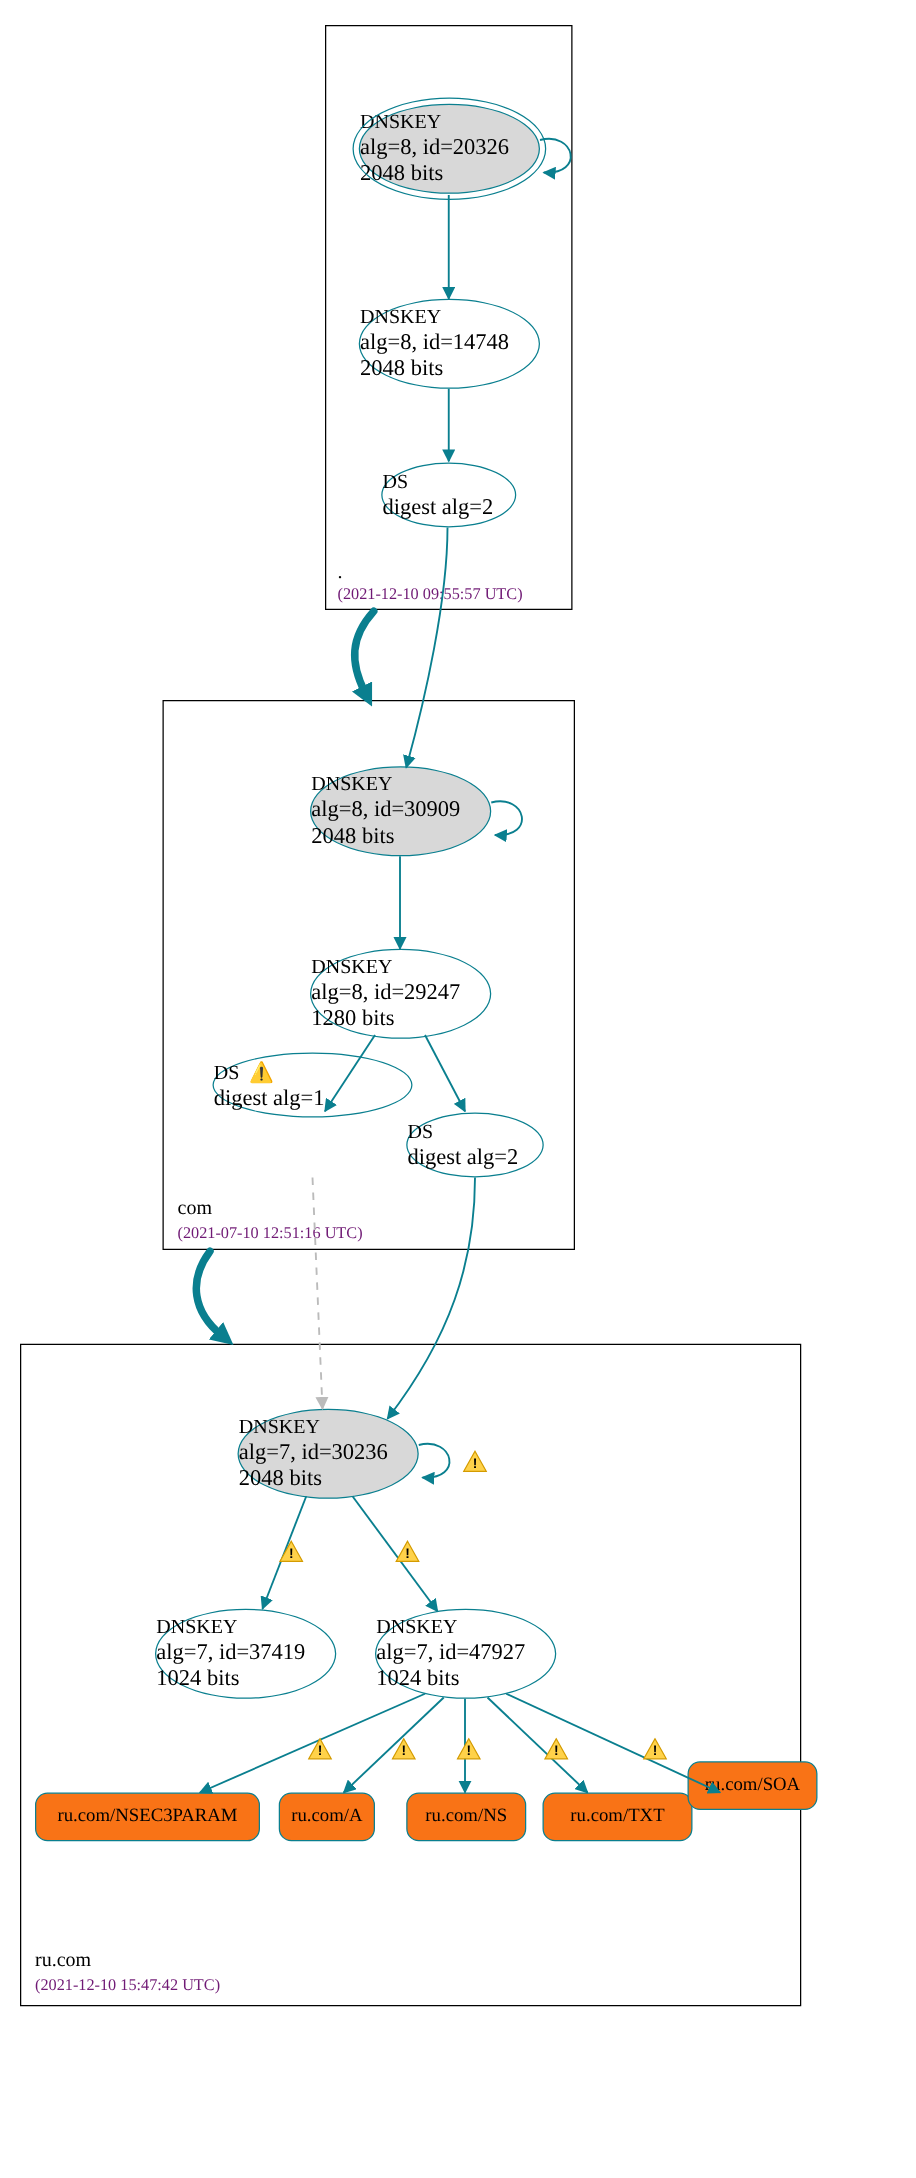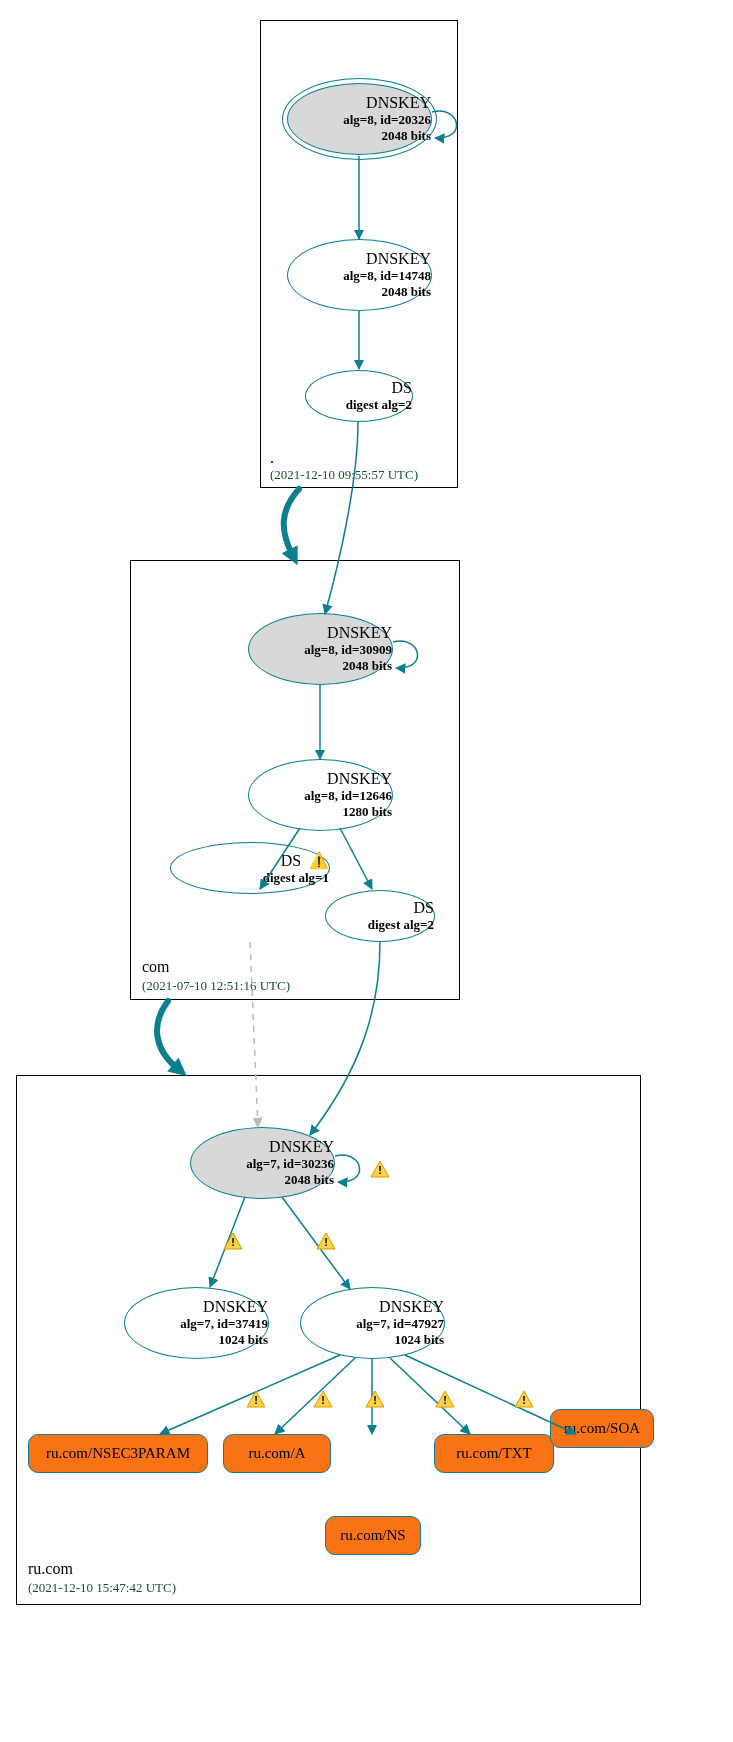--- a/index.html
+++ b/index.html
@@ -18,44 +18,44 @@
     box-sizing: border-box;
   }
   .zone-label {
     position: absolute;
     font-size: 16px;
     color: #000;
   }
   .zone-ts {
     position: absolute;
     font-size: 13px;
-    color: #14532d;
+    color: #701a75;
   }
   .node {
     position: absolute;
     border: 1.5px solid #0a7f8f;
     border-radius: 50%;
     text-align: center;
     display: flex;
     flex-direction: column;
-    align-items: flex-end;
+    align-items: flex-start;
     justify-content: center;
     background: #fff;
     box-sizing: border-box;
   }
   .node.filled { background: #d8d8d8; }
   .node.double::after {
     content: "";
     position: absolute;
     top: -6px; left: -6px; right: -6px; bottom: -6px;
     border: 1.5px solid #0a7f8f;
     border-radius: 50%;
   }
   .node .title { font-size: 16px; }
-  .node .sub { font-size: 13px; font-weight: bold; }
+  .node .sub { font-size: 18px; }
   .rr {
     position: absolute;
     border: 1.5px solid #0a7f8f;
     border-radius: 10px;
     background: #f97316;
     text-align: center;
     font-size: 15px;
     padding: 10px 8px;
     box-sizing: border-box;
   }
@@ -106,21 +106,21 @@
   <span class="sub">digest alg=2</span>
 </div>
 
 <div class="node filled" style="left:248px; top:613px; width:145px; height:72px;">
   <span class="title">DNSKEY</span>
   <span class="sub">alg=8, id=30909</span>
   <span class="sub">2048 bits</span>
 </div>
 <div class="node" style="left:248px; top:759px; width:145px; height:72px;">
   <span class="title">DNSKEY</span>
-  <span class="sub">alg=8, id=12646</span>
+  <span class="sub">alg=8, id=29247</span>
   <span class="sub">1280 bits</span>
 </div>
 <div class="node" style="left:170px; top:842px; width:160px; height:52px;">
   <span class="title"><span>DS</span> &nbsp;⚠️</span>
   <span class="sub">digest alg=1</span>
 </div>
 <div class="node" style="left:325px; top:890px; width:110px; height:52px;">
   <span class="title">DS</span>
   <span class="sub">digest alg=2</span>
 </div>
@@ -135,22 +135,22 @@
   <span class="sub">alg=7, id=37419</span>
   <span class="sub">1024 bits</span>
 </div>
 <div class="node" style="left:300px; top:1287px; width:145px; height:72px;">
   <span class="title">DNSKEY</span>
   <span class="sub">alg=7, id=47927</span>
   <span class="sub">1024 bits</span>
 </div>
 
 <div class="rr" style="left:28px;  top:1434px; width:180px;">ru.com/NSEC3PARAM</div>
-<div class="rr" style="left:223px; top:1434px; width:108px;">ru.com/A</div>
-<div class="rr" style="left:325px; top:1516px; width:96px;text-align:center;">ru.com/NS</div>
+<div class="rr" style="left:223px; top:1434px; width:77px;">ru.com/A</div>
+<div class="rr" style="left:325px; top:1434px; width:96px;text-align:center;">ru.com/NS</div>
 <div class="rr" style="left:434px; top:1434px; width:120px;">ru.com/TXT</div>
 <div class="rr" style="left:550px; top:1362px; width:104px;margin-top:47px;">ru.com/SOA</div>
 
 <svg class="edges">
   <defs>
     <marker id="ah" viewBox="0 0 10 10" refX="9" refY="5" markerWidth="7" markerHeight="7" orient="auto">
         <path d="M0,0 L10,5 L0,10 z" class="arrow"></path>
       </marker>
     <marker id="ahg" viewBox="0 0 10 10" refX="9" refY="5" markerWidth="7" markerHeight="7" orient="auto">
         <path d="M0,0 L10,5 L0,10 z" class="arrow-gray"></path>

